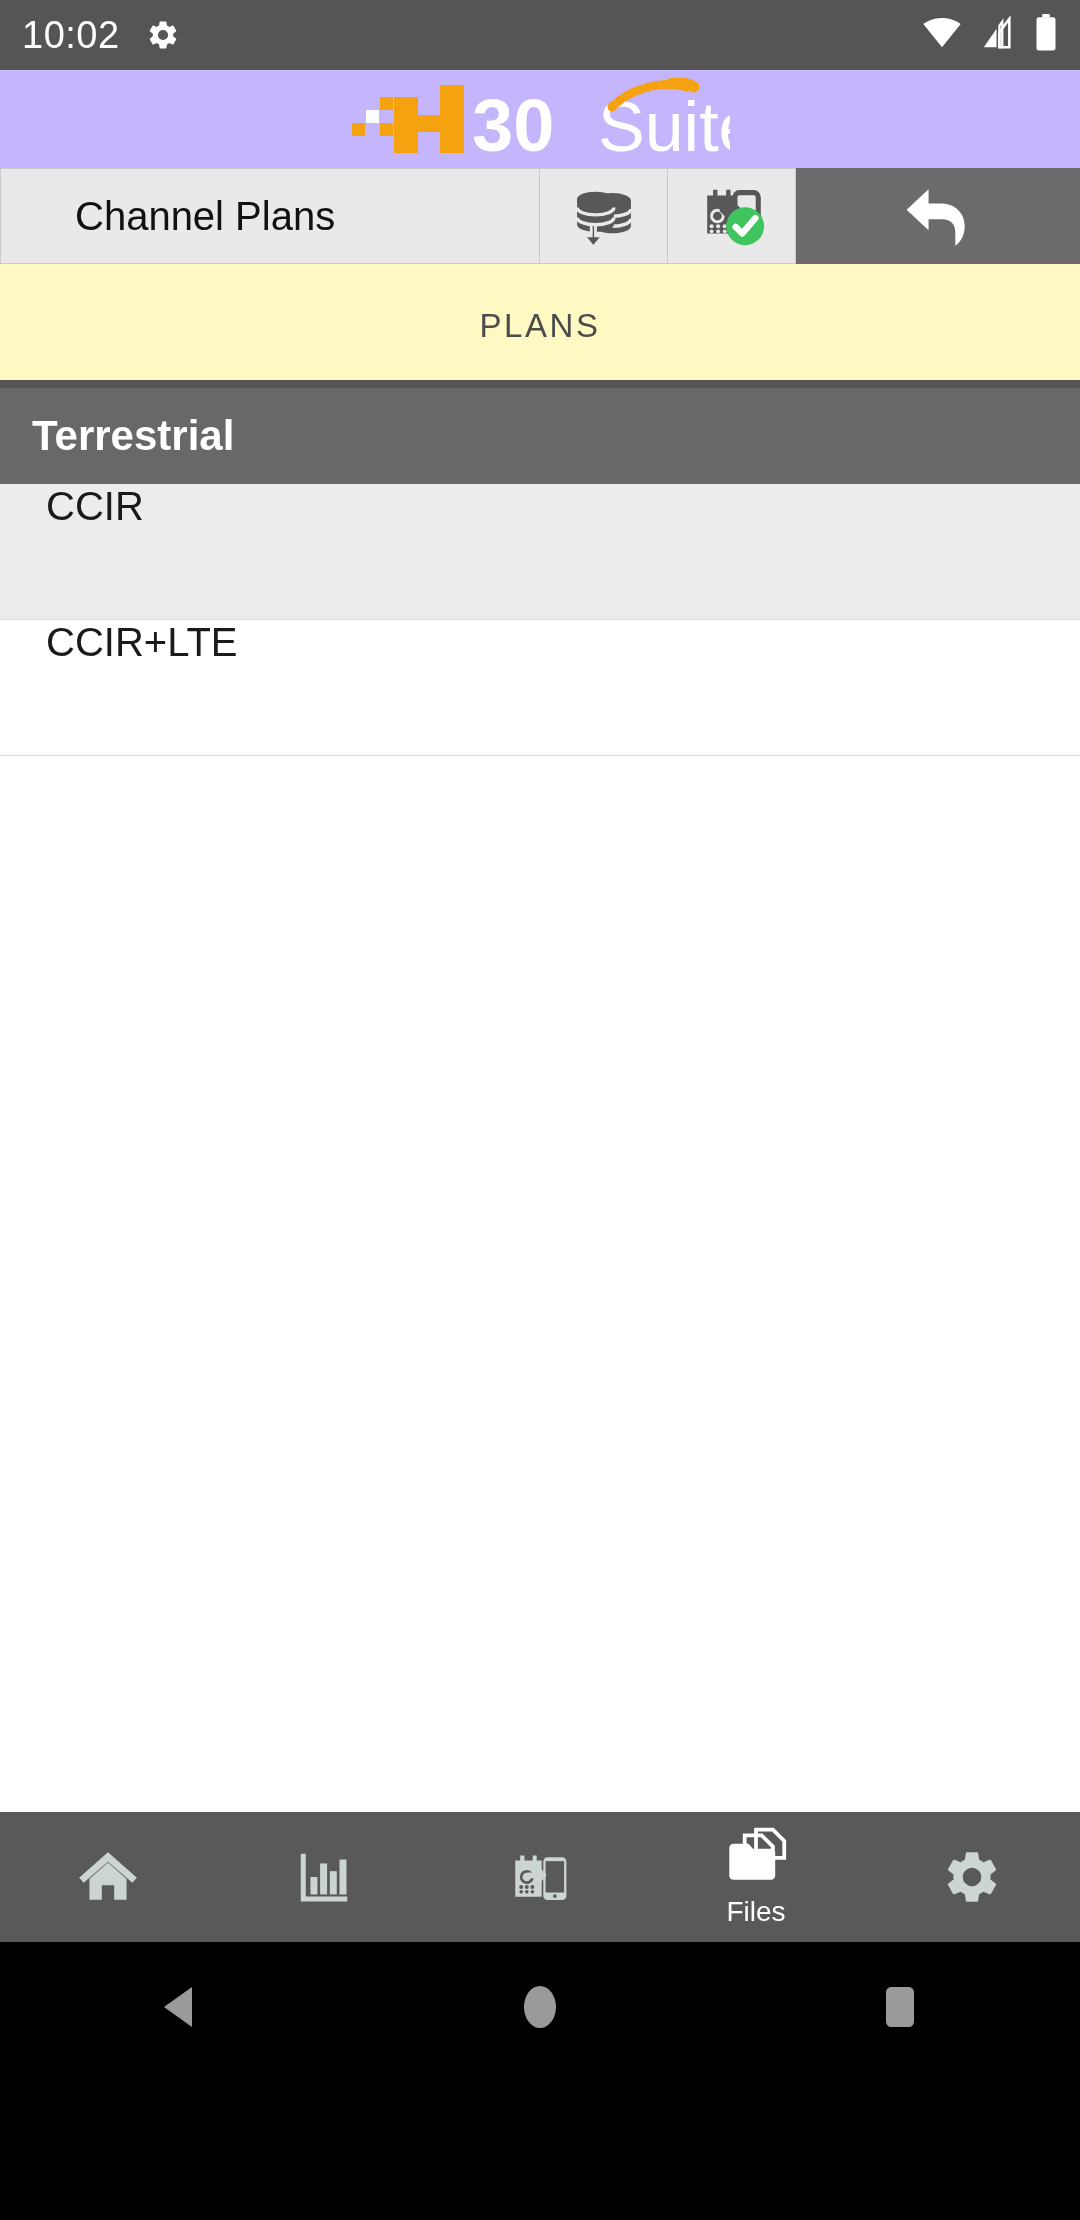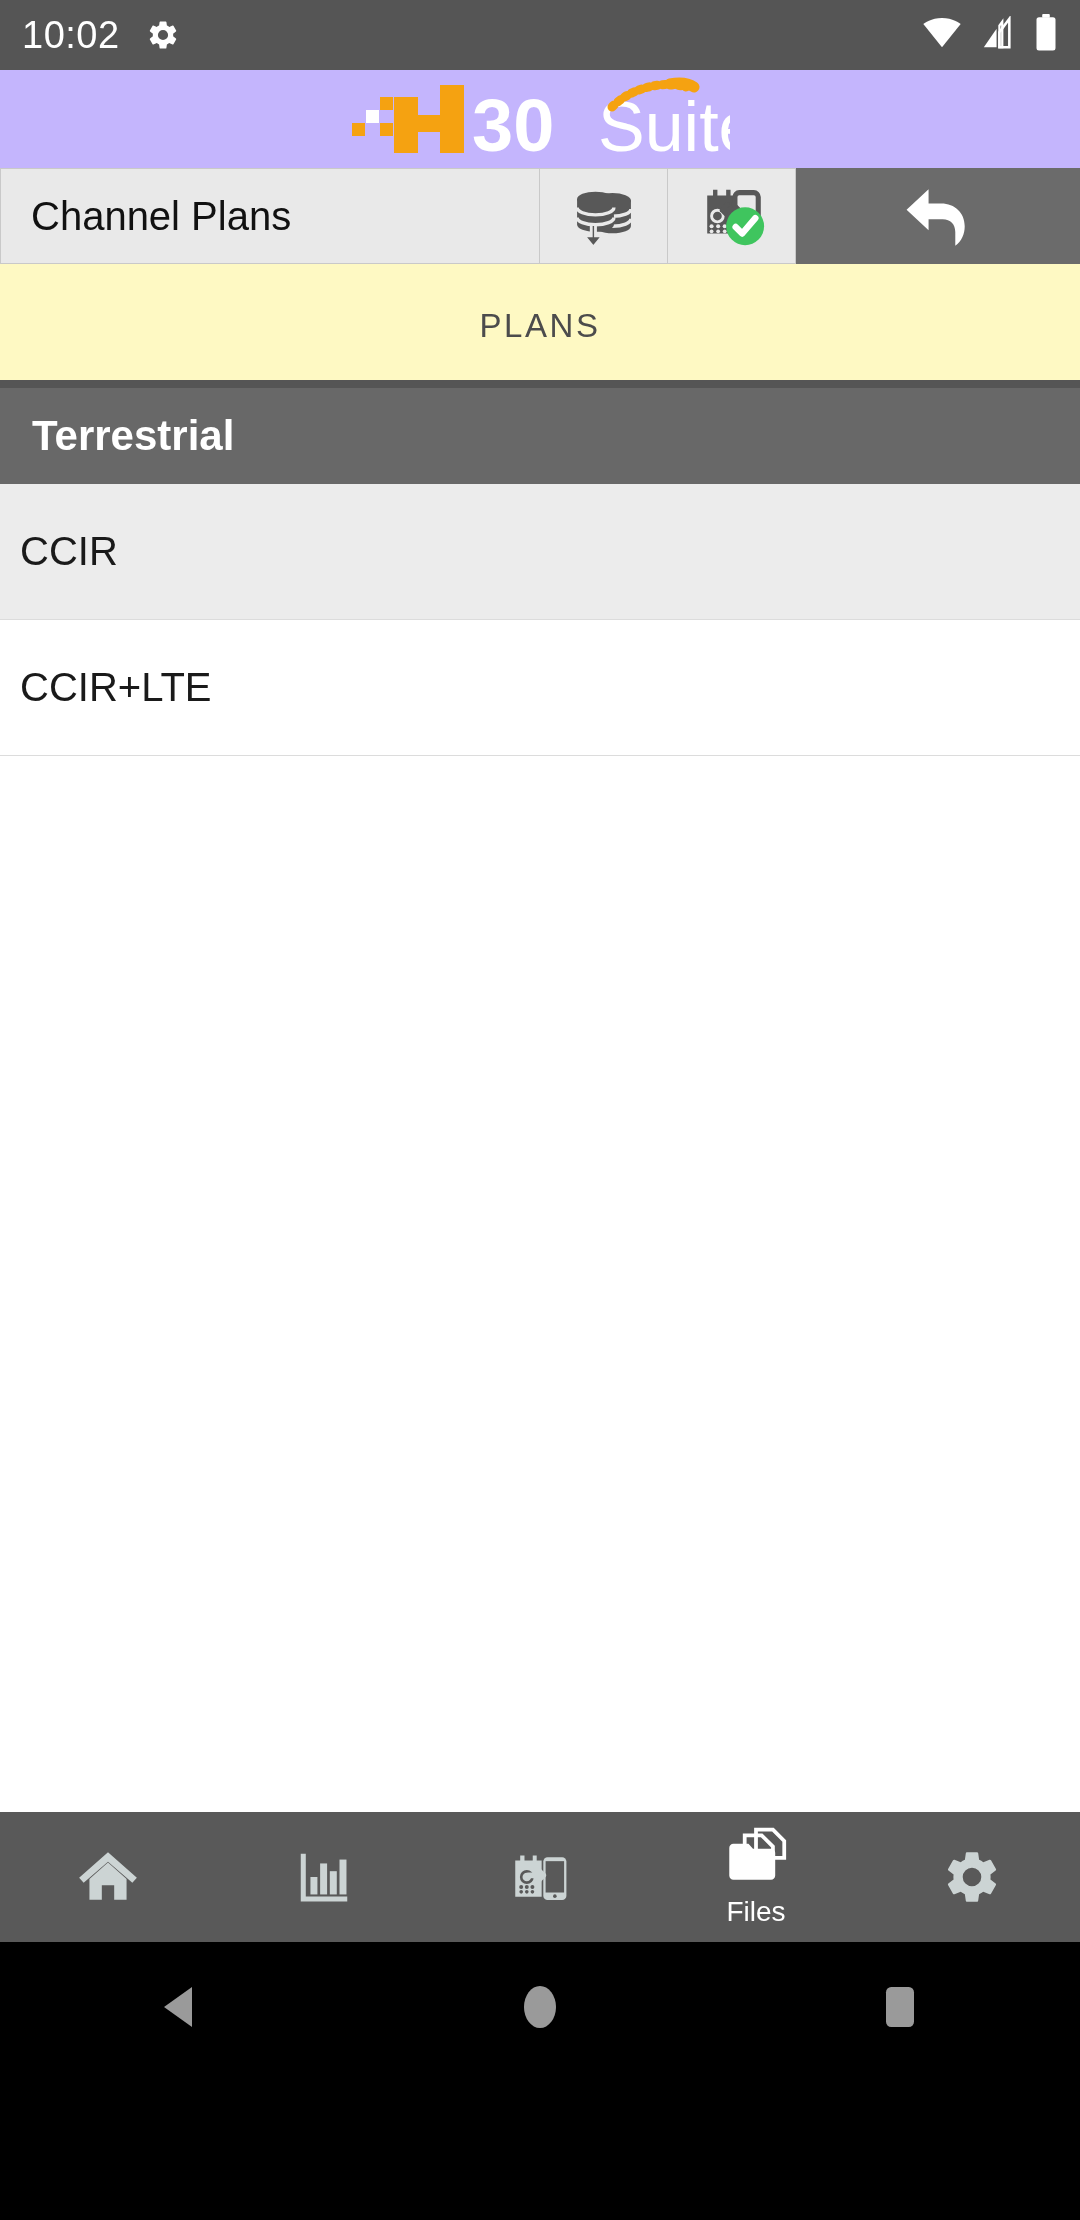--- a/index.html
+++ b/index.html
@@ -32,21 +32,21 @@
 
   
   .toolbar{ height:96px; display:flex; background:#6b6b6b; }
   .toolbar-title{
     width:540px; background:#e9e9e9;
     display:flex; align-items:center;
     border:1px solid #c9c9c9;
     padding-left:30px;
   }
   .toolbar-title span{
-    font-size:40px; color:#111; font-weight:400;
+    font-size:40px; color:#111; font-weight:400;margin-left:44px;
   }
   .tb-btn{
     width:128px; background:#e9e9e9;
     border:1px solid #c9c9c9; border-left:none;
     display:flex; align-items:center; justify-content:center;
     position:relative;
   }
   .tb-back{
     flex:1; background:#6b6b6b;
     display:flex; align-items:center; justify-content:center;
@@ -70,22 +70,22 @@
     height:96px; background:#686868;
     display:flex; align-items:center; padding-left:32px;
   }
   .section-header span{
     color:#ffffff; font-size:42px; font-weight:700;text-align:center;
   }
 
   
   .list{ background:#ffffff; }
   .list-item{
-    height:136px; display:flex; align-items:center;
-    padding-left:20px; background:#ffffff;
+    height:136px; display:flex; align-items:flex-start;
+    padding-left:46px; background:#ffffff;
     border-bottom:1px solid #dcdcdc;
   }
   .list-item.selected{ background:#ececec; }
   .list-item span{ font-size:40px; color:#1a1a1a; }
 
   
   .bottomnav{
     position:absolute; left:0; right:0; bottom:130px;
     height:130px; background:#595959;
     display:flex; align-items:center;

